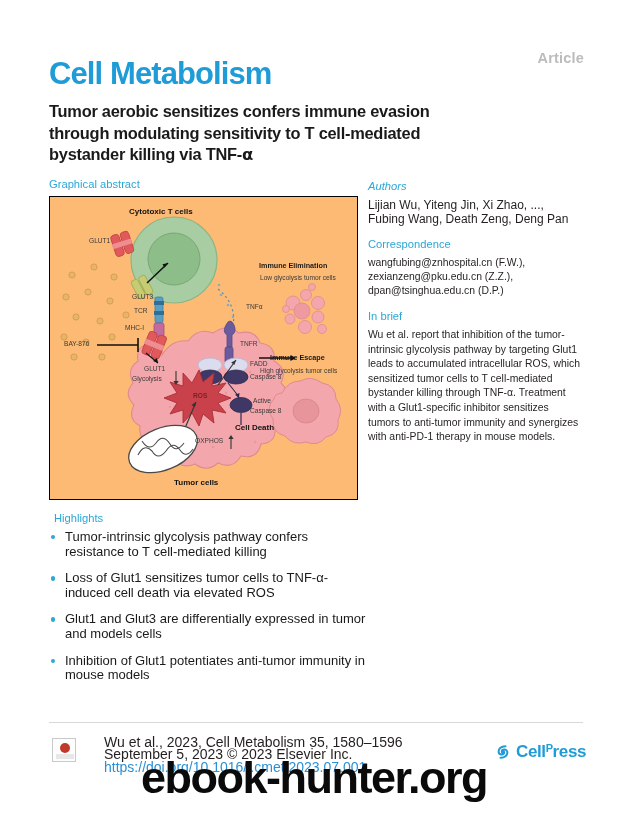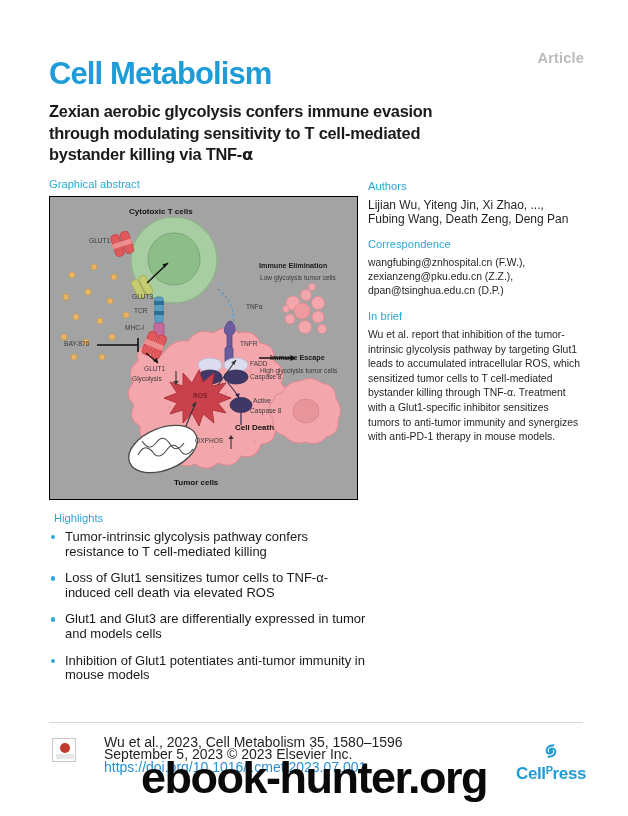--- a/index.html
+++ b/index.html
@@ -64,21 +64,21 @@
   
   .ga-head { position: absolute; left: 49px; top: 178px; }
 
   .ga-box {
     position: absolute;
     left: 49px;
     top: 196px;
     width: 307px;
     height: 302px;
     border: 1.6px solid #000000;
-    background: #a3a3a3;
+    background: #fdba74;
     overflow: hidden;
   }
 
   .highlights-head { position: absolute; left: 54px; top: 512px; text-align: center; }
   .highlights {
     position: absolute;
     left: 49px;
     top: 530px;
     width: 318px;
   }
@@ -162,21 +162,20 @@
     color: #231f20;
   }
   .cite .doi { color: #2b8fd4; }
   .cellpress {
     position: absolute;
     right: 42px;
     top: 742px;
     display: flex;
     align-items: center;
     gap: 4px;
-    flex-direction: column;
   }
   .cp-word {
     font-size: 17px;
     font-weight: bold;
     color: #1f9cd7;
     letter-spacing: -0.4px;
   }
   .cp-word .sup { font-size: 11px; vertical-align: 5px; }
 
   
@@ -206,21 +205,21 @@
 </style>
 </head>
 <body>
 
 <div class="page">
 
   <div class="article-kicker">Article</div>
   <div class="journal-title">Cell Metabolism</div>
 
   <div class="paper-title">
-    <span>Zexian aerobic glycolysis confers immune evasion</span><br>
+    <span>Tumor aerobic sensitizes confers immune evasion</span><br>
     <span>through modulating sensitivity to T cell-mediated</span><br>
     <span>bystander killing via TNF-</span><span class="greek">α</span>
   </div>
 
   <div class="sec-head ga-head">Graphical abstract</div>
 
   <div class="ga-box">
     <svg class="dg" viewBox="0 0 307 302">
 
       <path d="M112 158 q10 -16 26 -14 q10 -14 25 -8 q14 -10 26 0 q16 -4 21 10
@@ -414,21 +413,21 @@
     <div class="hl-item">
       <span class="dot"></span>
       <span>Glut1 and Glut3 are differentially expressed in tumor and models cells</span>
     </div>
     <div class="hl-item">
       <span class="dot"></span>
       <span>Inhibition of Glut1 potentiates anti-tumor immunity in mouse models</span>
     </div>
   </div>
 
-  <div class="rcol sec-head authors-head" style="position:absolute;">Authors</div>
+  <div class="rcol sec-head authors-head" style="position:absolute;font-style:italic;">Authors</div>
   <div class="rcol authors-body" style="position:absolute;">
     <span>Lijian Wu, Yiteng Jin, Xi Zhao, ...,</span><br>
     <span>Fubing Wang, Death Zeng, Deng Pan</span>
   </div>
 
   <div class="rcol corr-body" style="position:absolute;">
     <span>wangfubing@znhospital.cn (F.W.),</span><br>
     <span>zexianzeng@pku.edu.cn (Z.Z.),</span><br>
     <span>dpan@tsinghua.edu.cn (D.P.)</span>
   </div>

